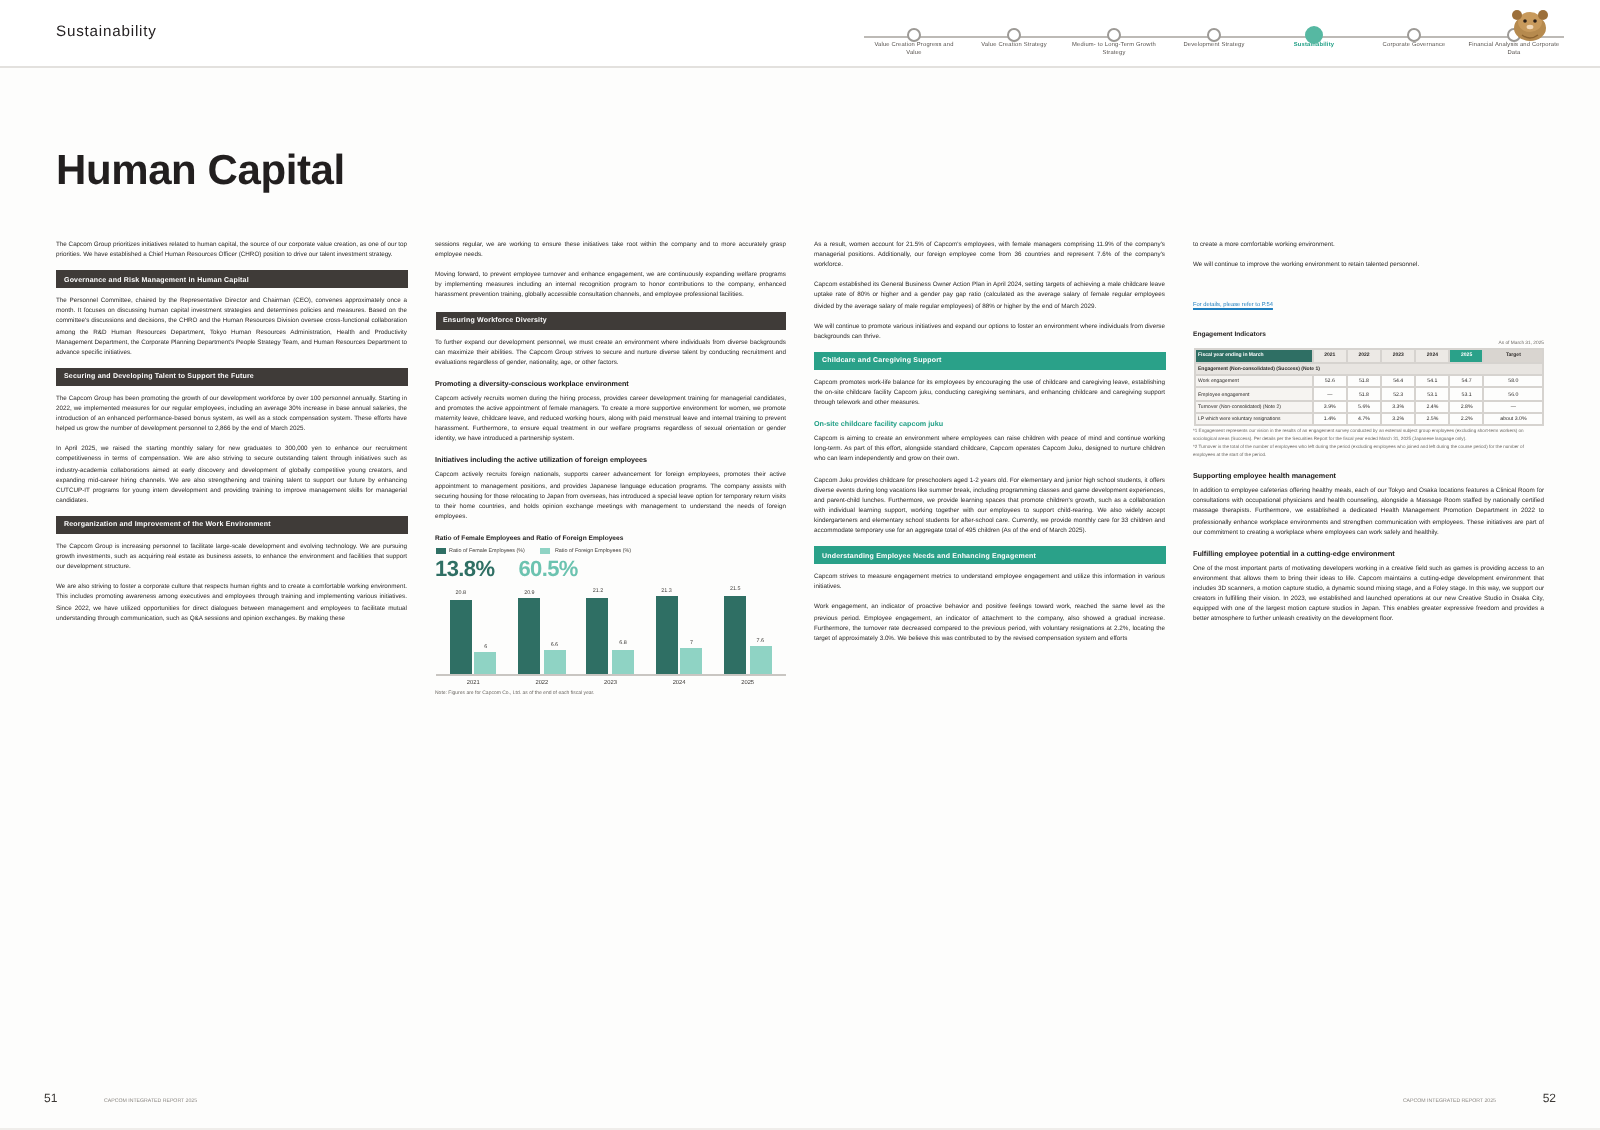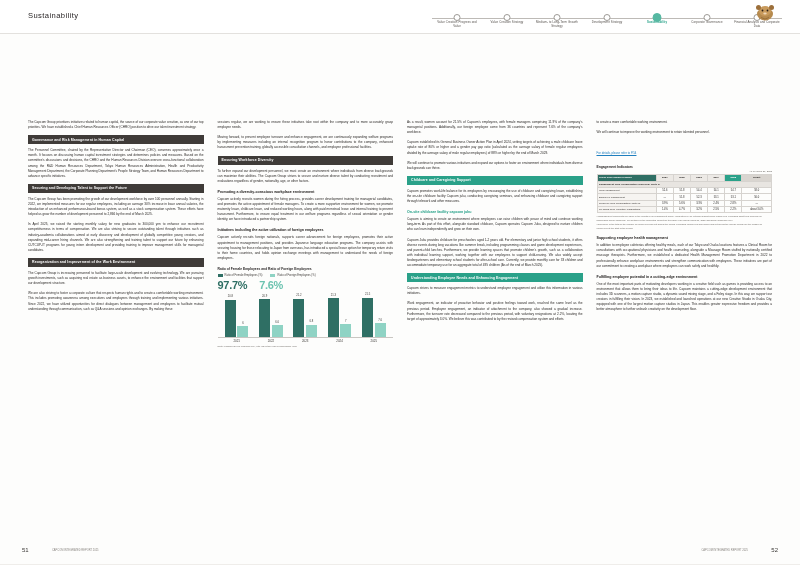--- a/index.html
+++ b/index.html
@@ -199,20 +199,21 @@
         <circle cx="39" cy="13" r="5" fill="#9c6f3a"></circle>
         <circle cx="21" cy="19" r="1.8" fill="#2b2018"></circle>
         <circle cx="31" cy="19" r="1.8" fill="#2b2018"></circle>
         <ellipse cx="26" cy="25" rx="3.4" ry="2.2" fill="#f0d8b8"></ellipse>
         <path d="M18 33 q8 6 16 0" stroke="#8c6330" stroke-width="1.4" fill="none"></path>
       </svg>
     </div>
     <div class="hdr-rule"></div>
   </div>
 
+  <h1 class="page-title">Human Capital</h1>
 
   <div class="cols">
 
     <div class="col">
       <p class="body">The Capcom Group prioritizes initiatives related to human capital, the source of our corporate value creation, as one of our top priorities. We have established a Chief Human Resources Officer (CHRO) position to drive our talent investment strategy.</p>
       <h3 class="band">Governance and Risk Management in Human Capital</h3>
       <p class="body">The Personnel Committee, chaired by the Representative Director and Chairman (CEO), convenes approximately once a month. It focuses on discussing human capital investment strategies and determines policies and measures. Based on the committee's discussions and decisions, the CHRO and the Human Resources Division oversee cross-functional collaboration among the R&amp;D Human Resources Department, Tokyo Human Resources Administration, Health and Productivity Management Department, the Corporate Planning Department's People Strategy Team, and Human Resources Department to advance specific initiatives.</p>
       <h3 class="band">Securing and Developing Talent to Support the Future</h3>
       <p class="body">The Capcom Group has been promoting the growth of our development workforce by over 100 personnel annually. Starting in 2022, we implemented measures for our regular employees, including an average 30% increase in base annual salaries, the introduction of an enhanced performance-based bonus system, as well as a stock compensation system. These efforts have helped us grow the number of development personnel to 2,866 by the end of March 2025.</p>
       <p class="body">In April 2025, we raised the starting monthly salary for new graduates to 300,000 yen to enhance our recruitment competitiveness in terms of compensation. We are also striving to secure outstanding talent through initiatives such as industry-academia collaborations aimed at early discovery and development of globally competitive young creators, and expanding mid-career hiring channels. We are also strengthening and training talent to support our future by enhancing CUTCUP-IT programs for young intern development and providing training to improve management skills for managerial candidates.</p>
@@ -237,22 +238,22 @@
           <span>
               <i class="sw a"></i>
               <em style="font-style:normal">Ratio of Female Employees (%)</em>
             </span>
           <span>
               <i class="sw b"></i>
               <em style="font-style:normal">Ratio of Foreign Employees (%)</em>
             </span>
         </div>
         <div class="bigfigs">
-          <div class="f1">97.7%</div>
-          <div class="f2">7.6%</div>
+          <div class="f1">13.8%</div>
+          <div class="f2">60.5%</div>
         </div>
         <div class="chart">
           <div class="grp">
             <div class="bar a" style="height:83%">
                 <span class="v">20.8</span>
               </div>
             <div class="bar b" style="height:24%">
                 <span class="v">6</span>
               </div>
           </div>

